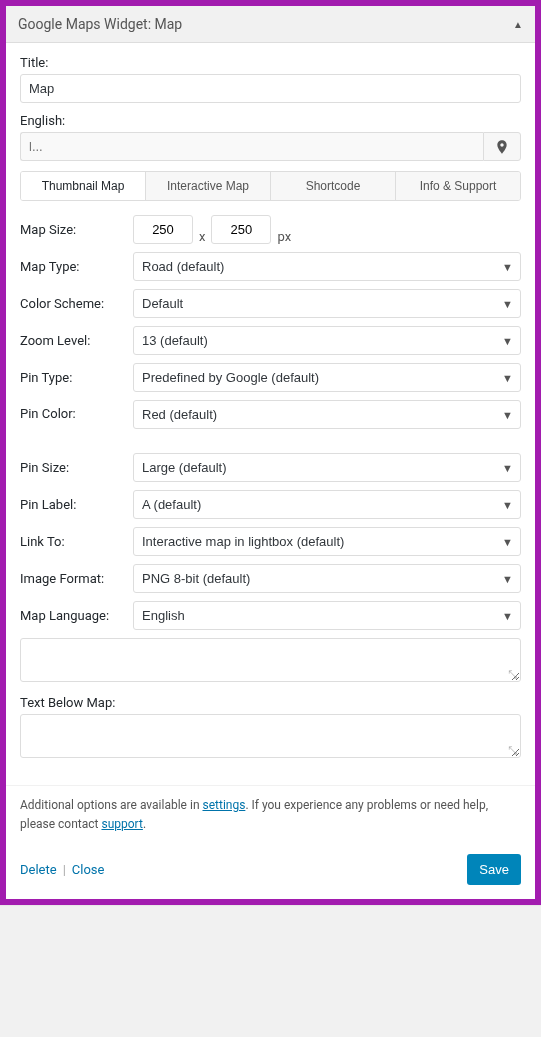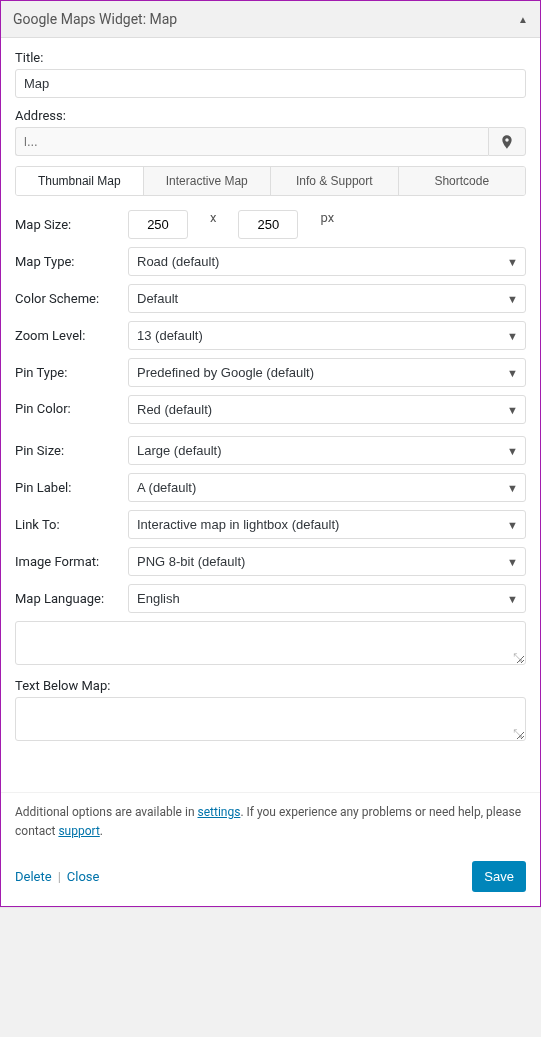--- a/index.html
+++ b/index.html
@@ -8,21 +8,21 @@
       font-size: 13px;
       background: #f1f1f1;
       display: flex;
       justify-content: center;
       align-items: flex-start;
       min-height: 100vh;
     }
     .widget-container {
       width: 541px;
       background: #fff;
-      border: 1px solid #a21caf;
+      border: 6px solid #a21caf;
       box-shadow: 0 1px 1px rgba(0,0,0,0.04);
     }
     .widget-header {
       background: #f1f1f1;
       border-bottom: 1px solid #ddd;
       padding: 10px 12px;
       display: flex;
       align-items: center;
       justify-content: space-between;
       cursor: pointer;
@@ -155,22 +155,22 @@
       position: absolute;
       right: 8px;
       top: 50%;
       transform: translateY(-50%);
       pointer-events: none;
       font-size: 11px;
       color: #555;
     }
     .map-size-row {
       display: flex;
-      align-items: flex-start;
-      gap: 22px;
+      align-items: flex-end;
+      gap: 6px;
     }
     .size-input {
       width: 60px;
       padding: 6px 8px;
       border: 1px solid #ddd;
       border-radius: 3px;
       font-size: 13px;
       text-align: center;
     }
     .size-x {
@@ -202,21 +202,20 @@
       font-size: 11px;
       color: #aaa;
       pointer-events: none;
     }
     .footer-note {
       padding: 10px 14px;
       font-size: 12px;
       color: #555;
       border-top: 1px solid #f1f1f1;
       line-height: 1.6;
-      margin-top: 24px;
     }
     .footer-note a {
       color: #0073aa;
       text-decoration: underline;
     }
     .footer-actions {
       padding: 10px 14px 14px;
       display: flex;
       align-items: center;
       justify-content: space-between;
@@ -241,21 +240,21 @@
       border: none;
       border-radius: 3px;
       padding: 8px 12px;
       font-size: 13px;
       font-weight: 500;
       cursor: pointer;
     }
     .pin-color-row {
       display: flex;
       align-items: flex-start;
-      margin-bottom: 12px;
+      margin-bottom: 24px;
       gap: 8px;
     }
     .pin-color-label {
       min-width: 105px;
       color: #23282d;
       font-size: 13px;
       flex-shrink: 0;
       padding-top: 6px;
     }
     .pin-color-control {
@@ -276,36 +275,36 @@
   </div>
 
   <div class="widget-body">
 
     <div class="field-row">
       <label class="field-label">Title:</label>
       <input class="field-input" type="text" value="Map" style="">
     </div>
 
     <div class="field-row">
-      <label class="field-label">Address:</label>
+      <label class="field-label">English:</label>
       <div class="address-row">
         <input class="address-input" type="text" placeholder="l..." style="">
         <button class="address-btn">
           <svg viewBox="0 0 24 24">
             <path d="M12 2C8.13 2 5 5.13 5 9c0 5.25 7 13 7 13s7-7.75 7-13c0-3.87-3.13-7-7-7zm0 9.5c-1.38 0-2.5-1.12-2.5-2.5S10.62 6.5 12 6.5s2.5 1.12 2.5 2.5S13.38 11.5 12 11.5z"></path>
           </svg>
         </button>
       </div>
     </div>
 
     <div class="tabs-row">
       <button class="tab-btn active">Thumbnail Map</button>
       <button class="tab-btn">Interactive Map</button>
+      <button class="tab-btn">Shortcode</button>
       <button class="tab-btn">Info &amp; Support</button>
-      <button class="tab-btn">Shortcode</button>
     </div>
 
     <div class="settings-grid">
 
       <div class="settings-row">
         <span class="settings-label">Map Size:</span>
         <div class="settings-control">
           <div class="map-size-row">
             <input class="size-input" type="text" value="250" style="">
             <span class="size-x">x</span>

